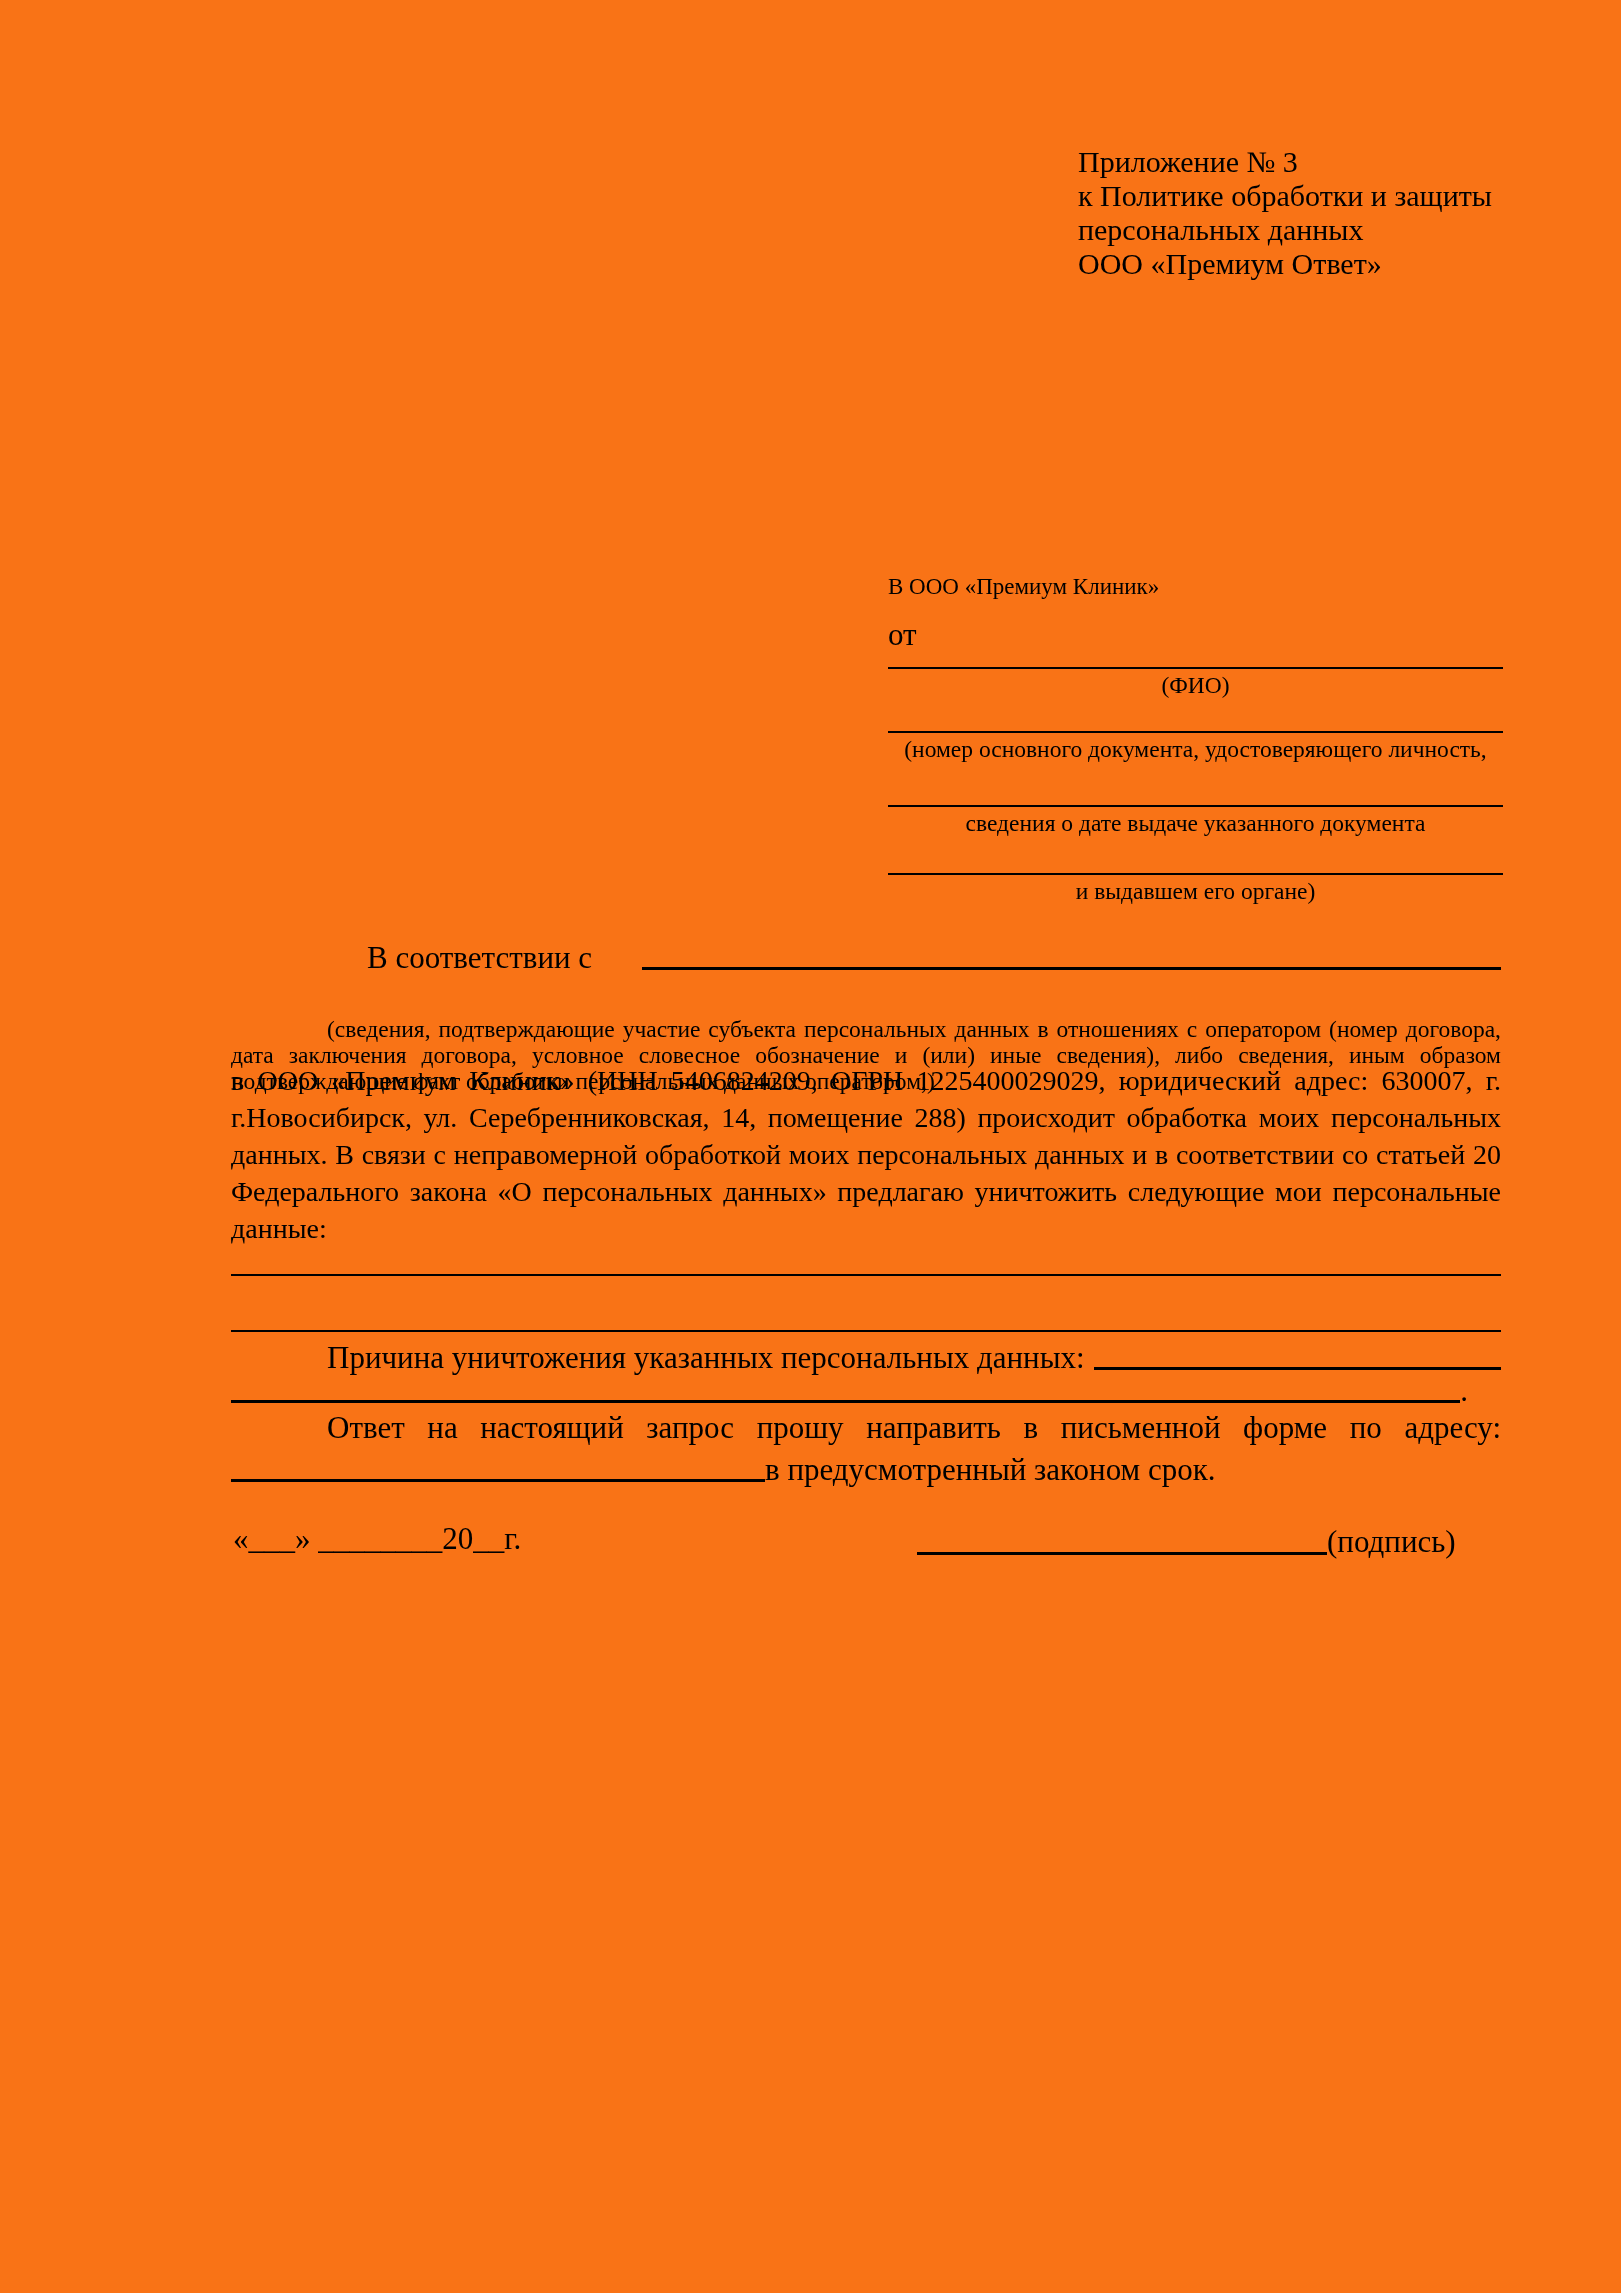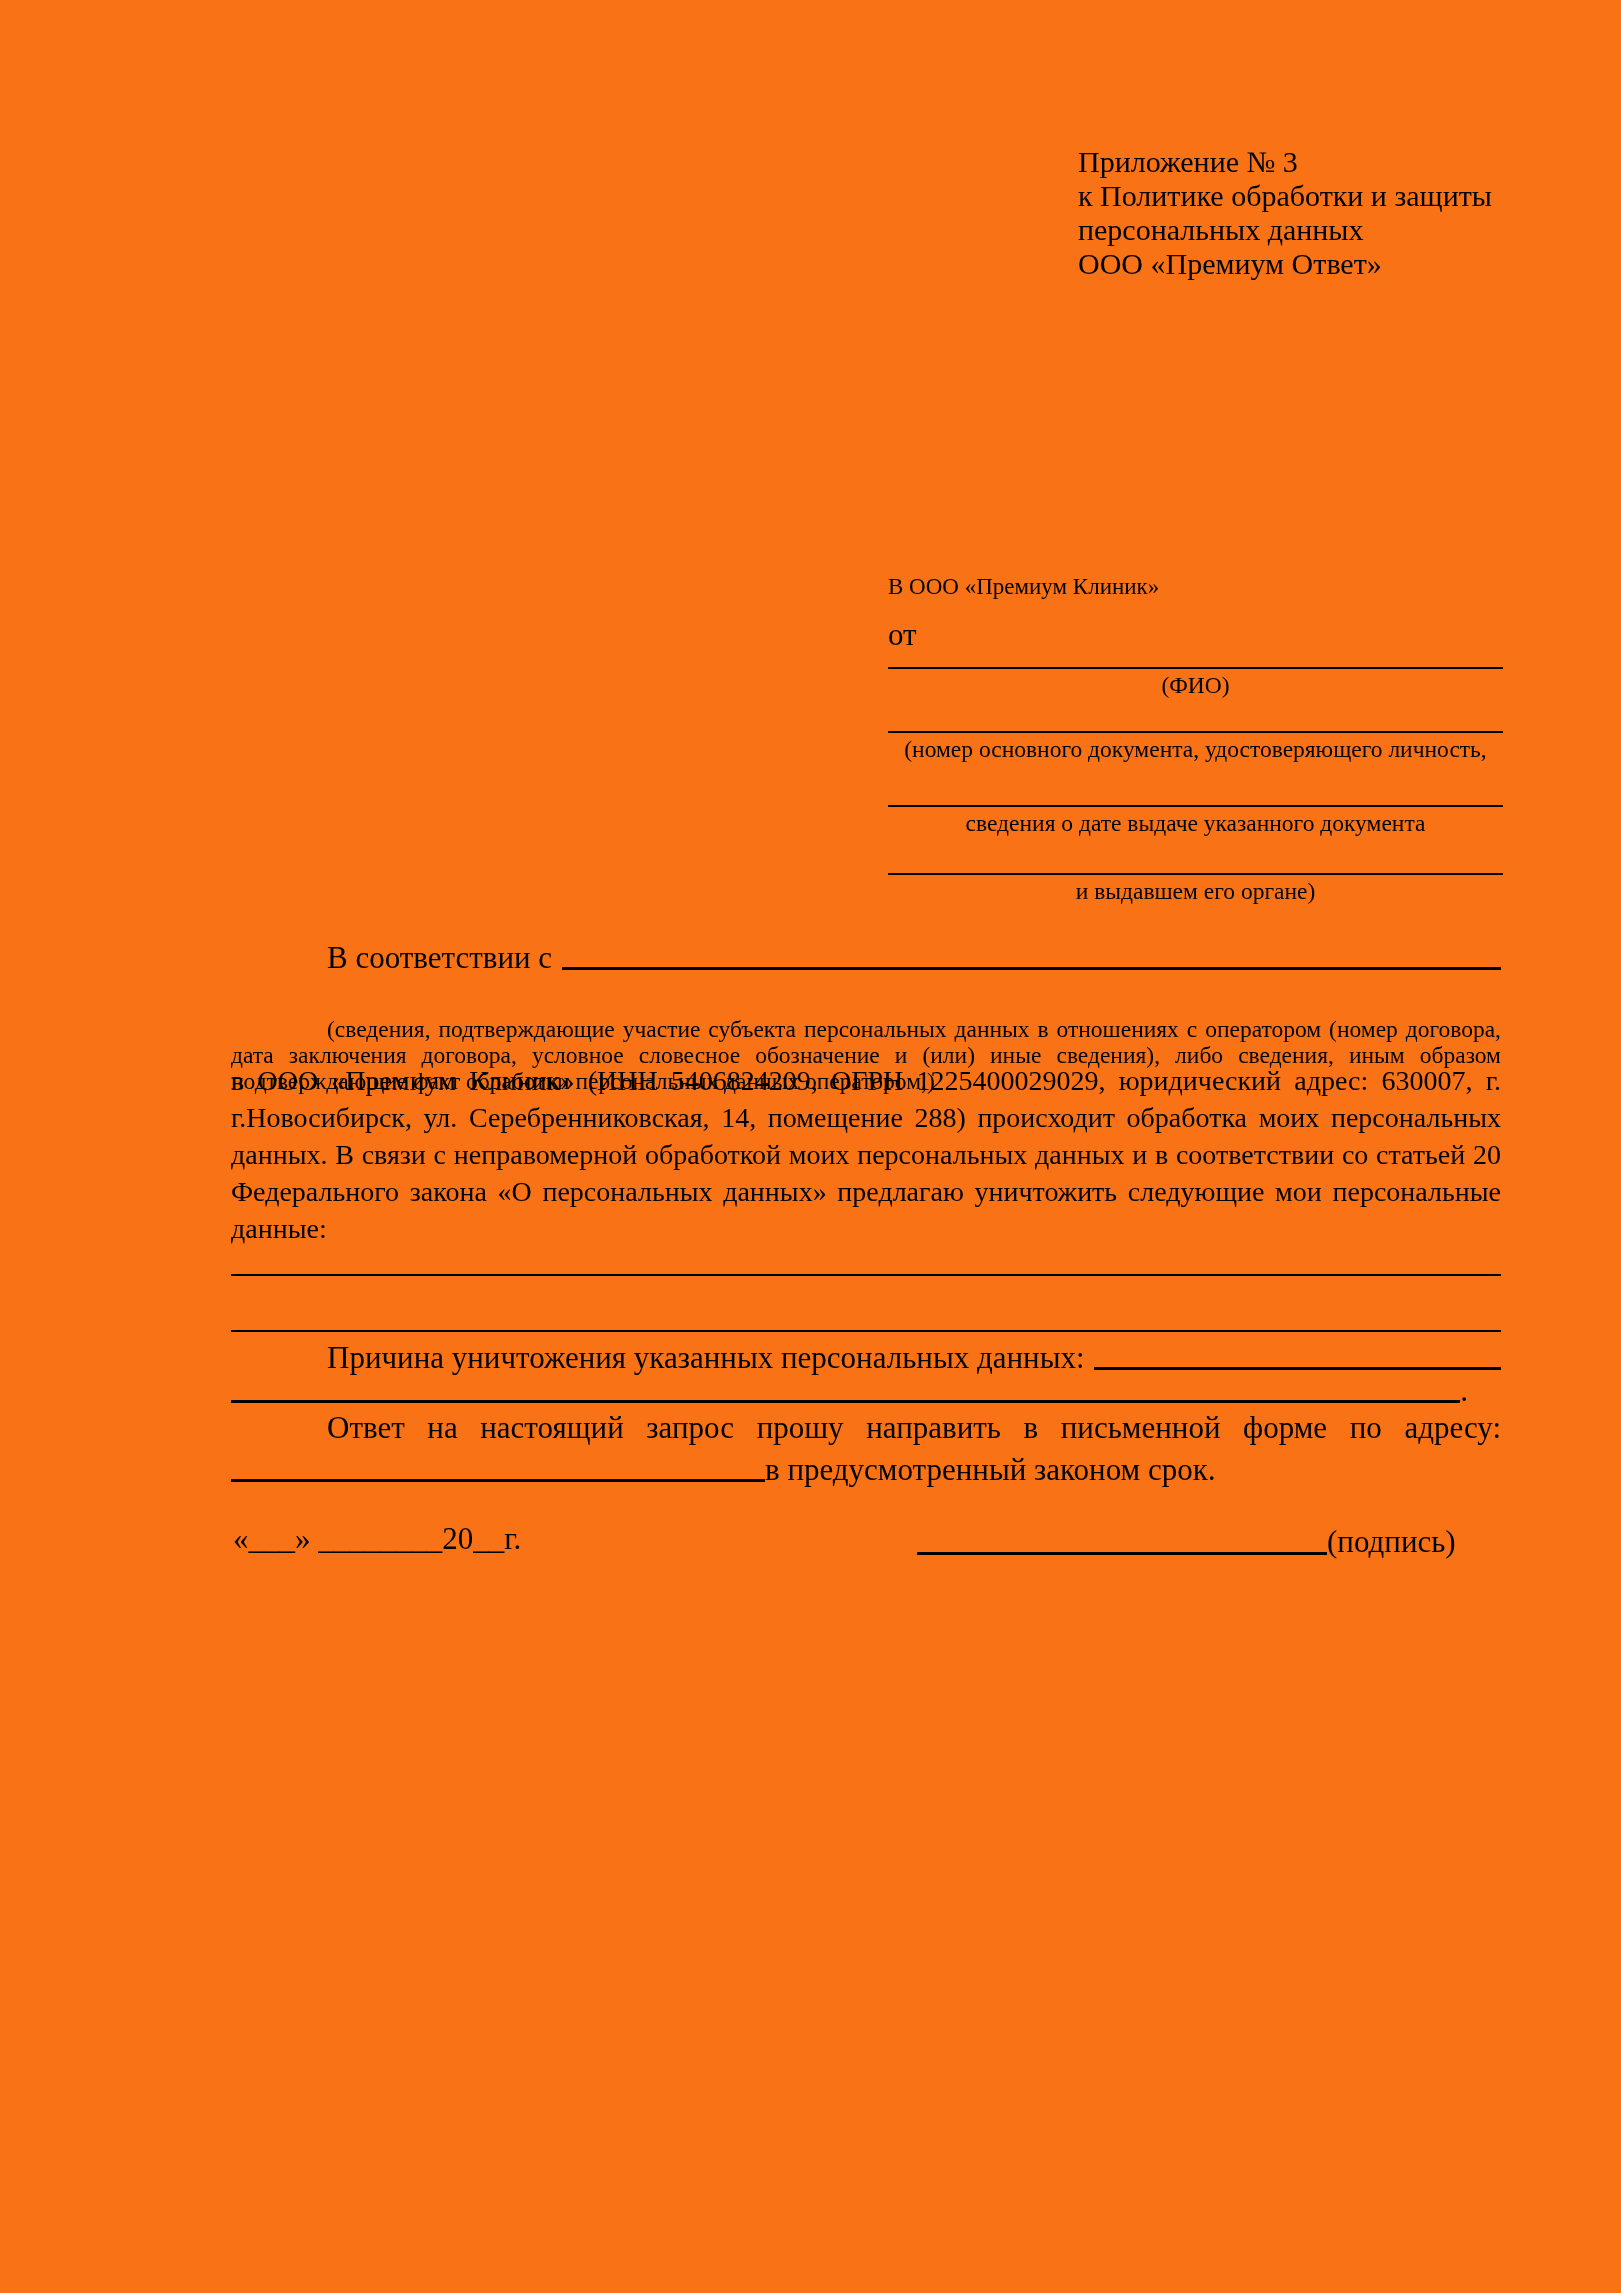--- a/index.html
+++ b/index.html
@@ -20,21 +20,21 @@
   #r-fio   { left:888px; top:667px; width:615px; }
   #cap-fio { top:673px; }
   #r-doc   { left:888px; top:731px; width:615px; }
   #cap-doc { top:737px; }
   #r-date  { left:888px; top:805px; width:615px; }
   #cap-date{ top:811px; }
   #r-org   { left:888px; top:873px; width:615px; }
   #cap-org { top:879px; }
   
   .flex-row { position:absolute; left:231px; width:1270px; display:flex; align-items:flex-end; font-size:31px; }
-  .according-row { top:933px; height:43px; }
+  .according-row { top:933px; height:43px;gap:40px; }
   .indent { width:96px; flex:none; }
   .fill { flex:1; height:2.9px; background:#000; margin-bottom:5.9px; margin-left:9.8px; }
   
   .footnote { position:absolute; left:231px; top:980px; width:1270px;
               font-size:23.5px; line-height:26px; text-align:justify; text-indent:96px;margin-top:36px; }
   
   .main-par { position:absolute; left:231px; top:1062px; width:1270px;
               font-size:28px; line-height:37px; text-align:justify; }
   #r-blank1 { left:231px; top:1274px; width:1270px; }
   #r-blank2 { left:231px; top:1330px; width:1270px; }

